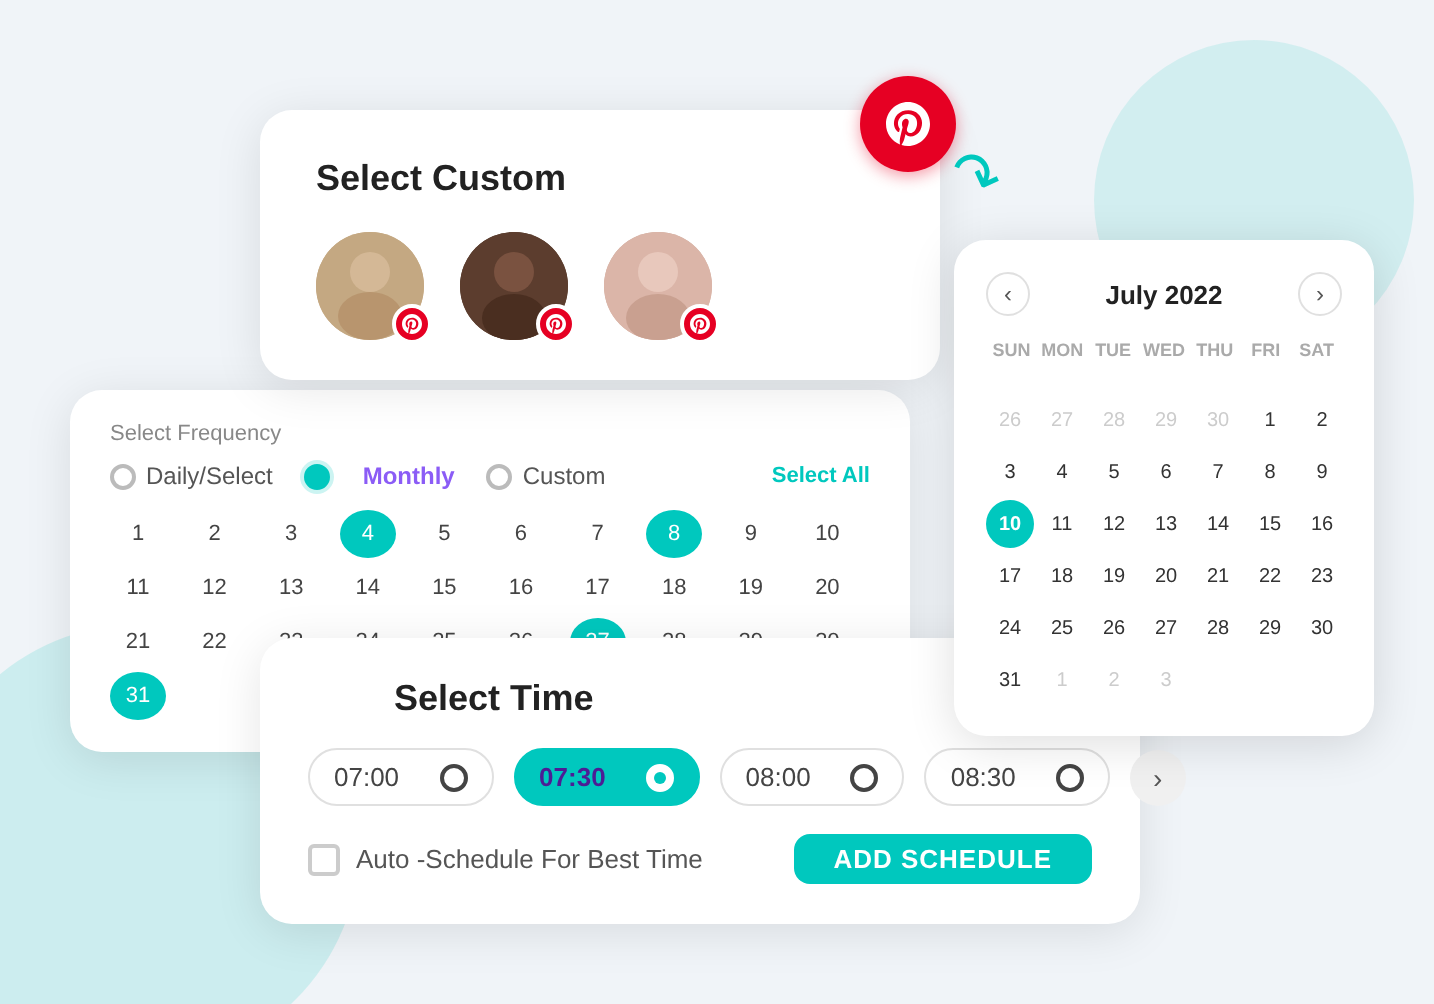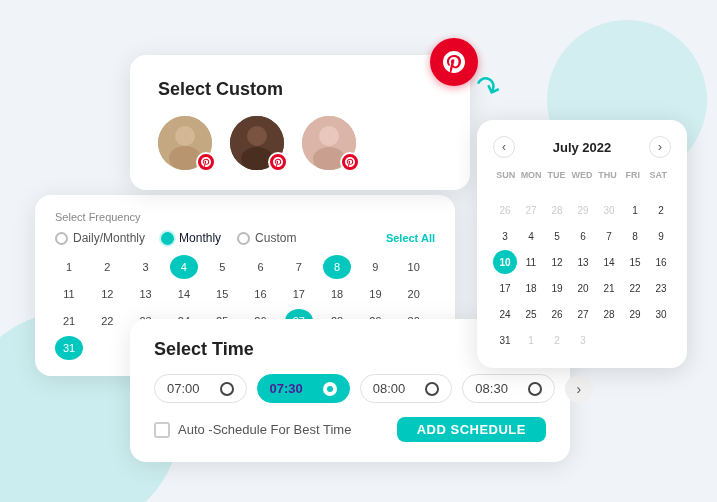--- a/index.html
+++ b/index.html
@@ -276,20 +276,21 @@
       border-radius: 16px;
       padding: 20px 24px;
       box-shadow: 0 4px 24px rgba(0,0,0,0.10);
       z-index: 10;
     }
     .card-time h3 {
       font-size: 18px;
       font-weight: 700;
       color: #222;
       margin-bottom: 14px;
+      margin-left: 43px;
     }
     .time-slots {
       display: flex;
       gap: 10px;
       align-items: center;
       margin-bottom: 14px;
     }
     .time-slot {
       display: flex;
       align-items: center;
@@ -432,25 +433,25 @@
       </div>
     </div>
   </div>
 </div>
 
 <div class="card-frequency">
   <div class="freq-label">Select Frequency</div>
   <div class="freq-options">
     <div class="radio-option">
       <div class="radio-circle"></div>
-      <span>Daily/Monthly</span>
+      <span>Daily/Select</span>
     </div>
     <div class="radio-option">
       <div class="radio-circle active"></div>
-      <span style="color:#0f172a; font-weight:400;">Monthly</span>
+      <span style="color:#8b5cf6; font-weight:700;margin-left:11px;">Monthly</span>
     </div>
     <div class="radio-option">
       <div class="radio-circle"></div>
       <span>Custom</span>
     </div>
     <span class="select-all">Select All</span>
   </div>
   <div class="date-grid" id="date-grid" style="grid-template-columns: repeat(10, 1fr);">
   <div class="date-cell">1</div>
       <div class="date-cell">2</div>

